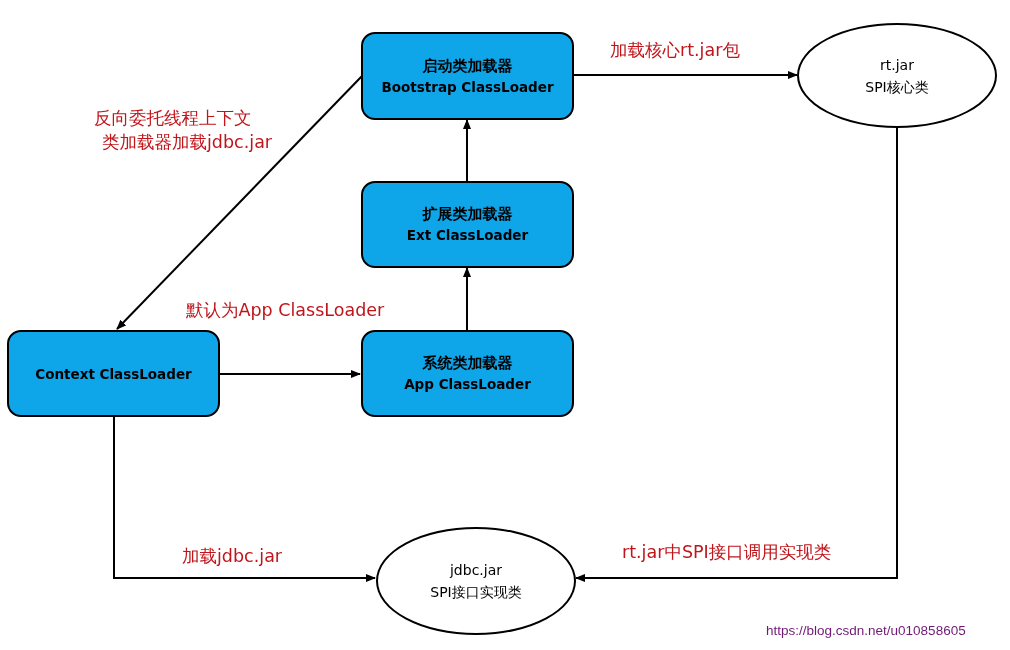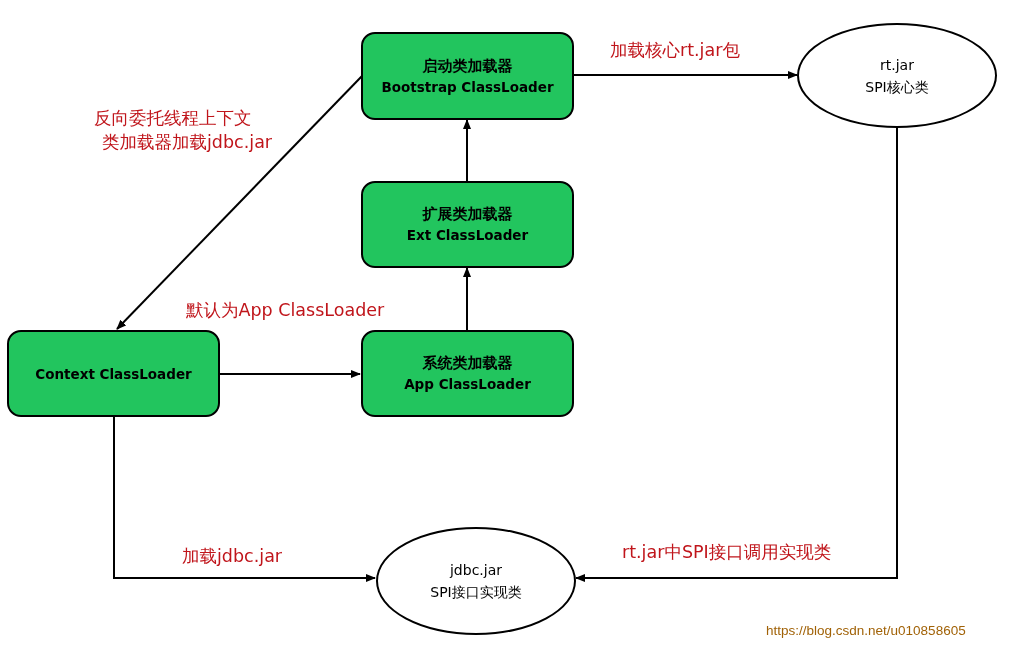--- a/index.html
+++ b/index.html
@@ -1,31 +1,31 @@
 <!DOCTYPE html>
 <html><head>
 <meta charset="utf-8">
 <style>
   html, body { margin: 0; padding: 0; background: #ffffff; }
   body { width: 1010px; height: 650px; position: relative; overflow: hidden;
          font-family: "DejaVu Sans", "Liberation Sans", sans-serif; }
   svg.wires { position: absolute; left: 0; top: 0; }
   .box { position: absolute; box-sizing: border-box; border: 2px solid #000;
-         border-radius: 14px; background: #22c55e; display: flex; flex-direction: column;
+         border-radius: 14px; background: #0ea5e9; display: flex; flex-direction: column;
          align-items: center; justify-content: center; text-align: center; }
   .box .zh { font-size: 15px; color: #000; line-height: 21px; font-weight: 600; }
   .box .en { font-size: 13.5px; color: #000; font-weight: bold; line-height: 20px;
              font-family: "DejaVu Sans", "Liberation Sans", sans-serif; }
   .ell { position: absolute; box-sizing: border-box; border: 2px solid #000;
          border-radius: 50%; background: #fff; display: flex; flex-direction: column;
          align-items: center; justify-content: center; text-align: center; }
   .ell .t1, .ell .t2 { font-size: 14px; color: #000; line-height: 22px; }
   .lbl { position: absolute; color: #c0151b; font-size: 17.5px; line-height: 24px;
          white-space: nowrap; }
-  .wm { position: absolute; color: #a16207; font-size: 13.5px; white-space: nowrap;
+  .wm { position: absolute; color: #701a75; font-size: 13.5px; white-space: nowrap;
         font-family: "Liberation Sans", sans-serif; }
 </style>
 </head>
 <body>
 
 <svg class="wires" width="1010" height="650">
   <defs>
     <marker id="ah" markerWidth="10" markerHeight="10" refX="9" refY="5" orient="auto" markerUnits="userSpaceOnUse">
       <path d="M0,1 L10,5 L0,9 Z" fill="#000"></path>
     </marker>

